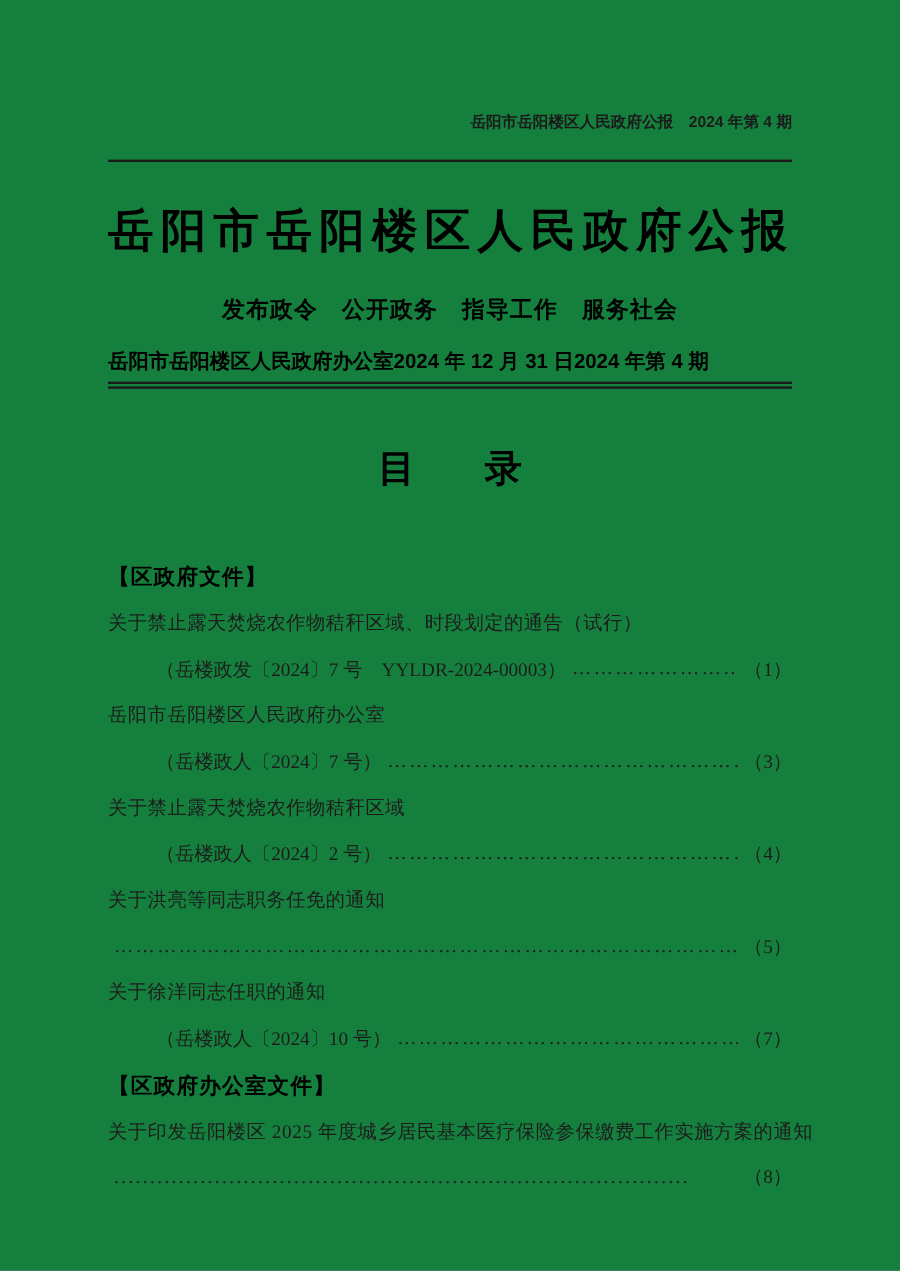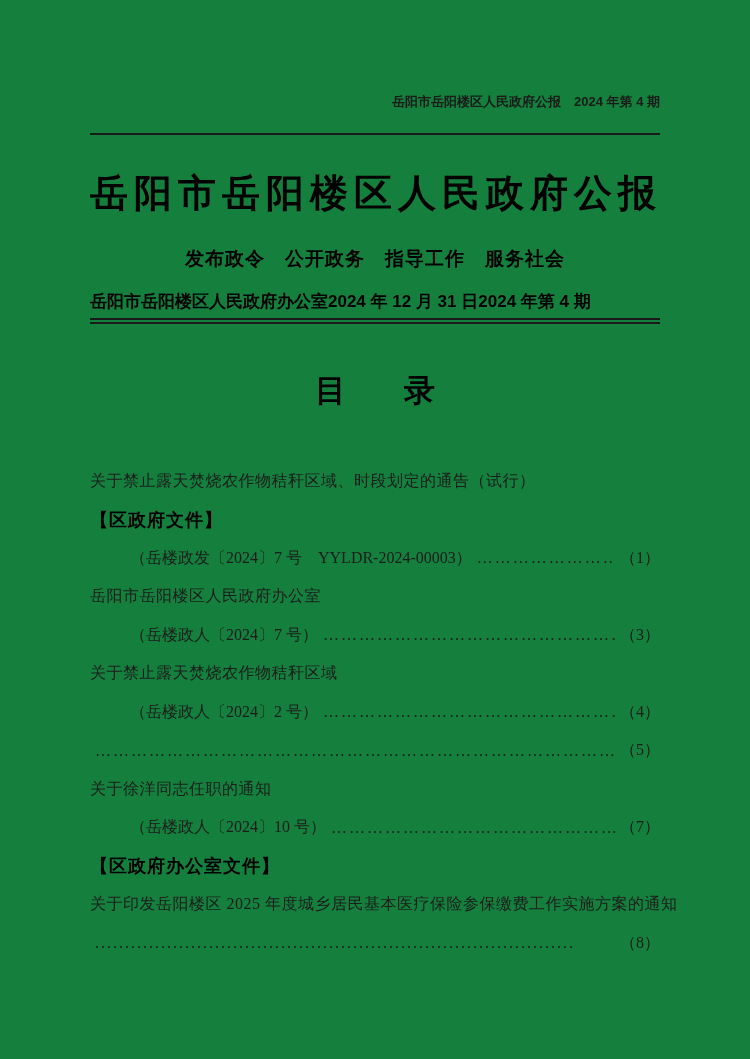--- a/index.html
+++ b/index.html
@@ -129,43 +129,44 @@
   </div>
   <div class="double-rule"></div>
 
   <div class="toc-title">
     <span>目</span>
     <span>录</span>
   </div>
 
   <div class="toc">
 
+    <div class="toc-line toc-section-heading">【区政府文件】</div>
+
     <div class="toc-line toc-entry-title">关于禁止露天焚烧农作物秸秆区域、时段划定的通告（试行）</div>
-
-    <div class="toc-line toc-section-heading">【区政府文件】</div>
     <div class="toc-line toc-ref">
       <span class="ref-text">（岳楼政发〔2024〕7 号　YYLDR-2024-00003）</span>
       <span class="leader">………………………………………………………………………………………………</span>
       <span class="pageno">（1）</span>
     </div>
 
     <div class="toc-line toc-entry-title">岳阳市岳阳楼区人民政府办公室</div>
     <div class="toc-line toc-ref">
       <span class="ref-text">（岳楼政人〔2024〕7 号）</span>
       <span class="leader">………………………………………………………………………………………………</span>
       <span class="pageno">（3）</span>
     </div>
 
     <div class="toc-line toc-entry-title">关于禁止露天焚烧农作物秸秆区域</div>
     <div class="toc-line toc-ref">
       <span class="ref-text">（岳楼政人〔2024〕2 号）</span>
       <span class="leader">………………………………………………………………………………………………</span>
       <span class="pageno">（4）</span>
     </div>
 
+    <div class="toc-line toc-entry-title">关于洪亮等同志职务任免的通知</div>
     <div class="toc-line toc-ref">
       <span class="leader">………………………………………………………………………………………………</span>
       <span class="pageno">（5）</span>
     </div>
 
     <div class="toc-line toc-entry-title">关于徐洋同志任职的通知</div>
     <div class="toc-line toc-ref">
       <span class="ref-text">（岳楼政人〔2024〕10 号）</span>
       <span class="leader">………………………………………………………………………………………………</span>
       <span class="pageno">（7）</span>

